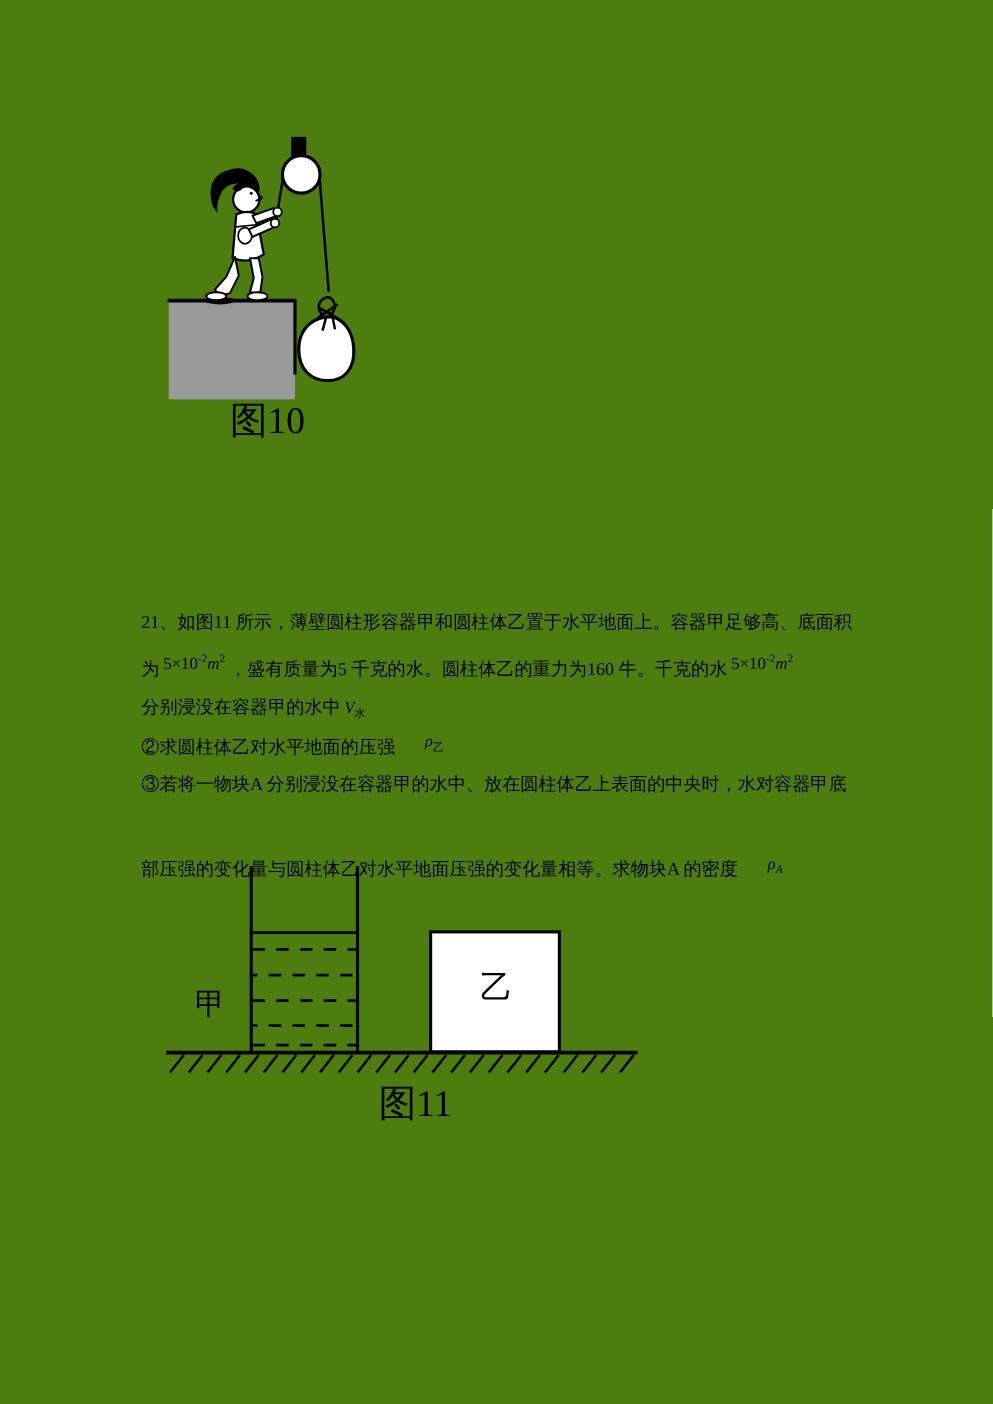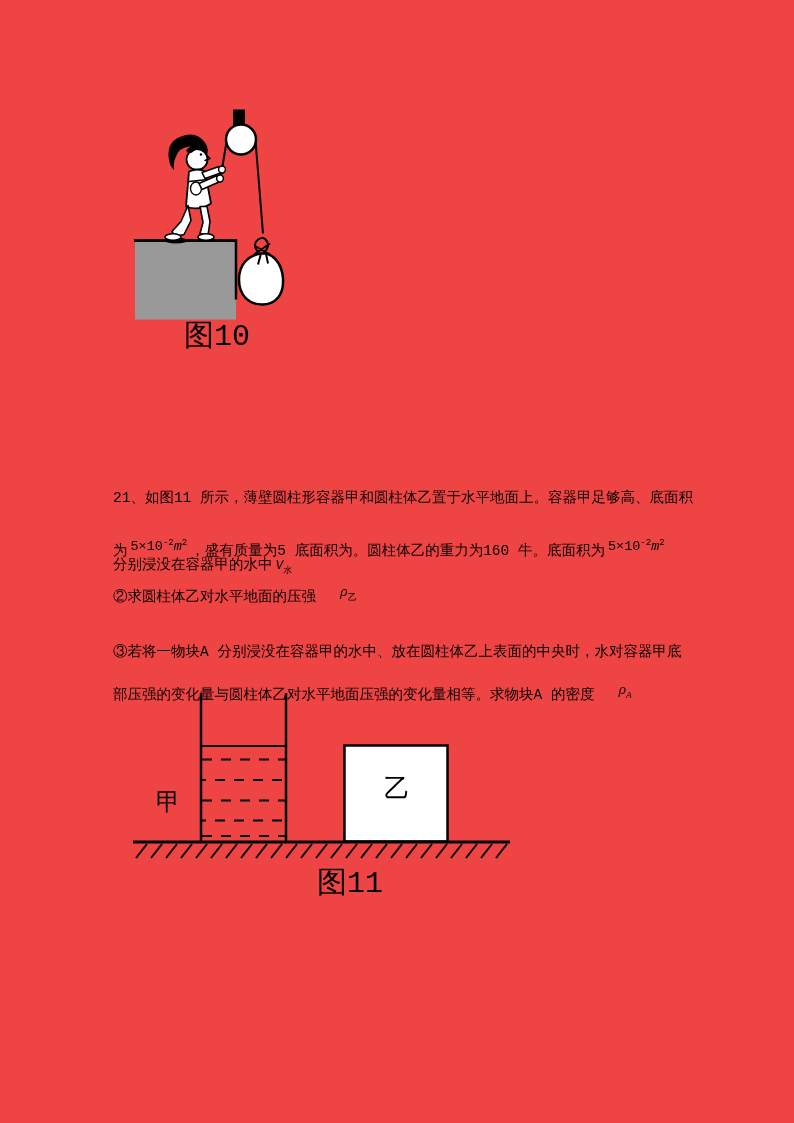--- a/index.html
+++ b/index.html
@@ -1,27 +1,27 @@
 <!DOCTYPE html>
 <html><head>
 <meta charset="utf-8">
 <style>
   html,body{margin:0;padding:0;background:#ffffff;}
   .page{
-    position:relative;width:794px;height:1123px;background:#ef4444;overflow:hidden;
-    font-family:Liberation Mono, monospace;color:#000;
+    position:relative;width:794px;height:1123px;background:#4d7c0f;overflow:hidden;
+    font-family:Liberation Serif, serif;color:#000;
   }
   .abs{position:absolute;}
   .textline{
     position:absolute;left:113px;font-size:14.5px;line-height:17px;
     white-space:nowrap;color:#000;
   }
   .formula{
     display:inline-block;position:relative;top:-5px;
-    font-size:13.5px;margin:16px 3px;
+    font-size:13.5px;margin:0 3px;
   }
   .formula sup{font-size:9px;line-height:0;}
   .var{font-style:italic;}
   .sym{display:inline-block;font-style:italic;font-size:13px;margin-left:3px;}
   .sym sub{font-size:9px;font-style:normal;line-height:0;}
   .sym sub.lat{font-style:italic;}
   .sym-raised{position:relative;top:-5px;margin-left:24px;}
   .caption{position:absolute;color:#000;white-space:nowrap;}
   .cap-large{font-size:30px;line-height:30px;}
   .fig-label{position:absolute;color:#000;white-space:nowrap;}
@@ -82,32 +82,32 @@
 
   <div class="caption cap-large" style="left:184px;top:322px;">图10</div>
 
   <div>
 
     <div class="textline" style="top:490px;text-align:center;">
       <span>21、如图11 所示，薄壁圆柱形容器甲和圆柱体乙置于水平地面上。容器甲足够高、底面积</span>
     </div>
 
     <div class="textline" style="top:527px;">
-      <span>为</span><span class="formula"><span>5×10</span><sup>-2</sup><span class="var">m</span><sup>2</sup></span><span>，盛有质量为5 底面积为。圆柱体乙的重力为160 牛。底面积为</span><span class="formula"><span>5×10</span><sup>-2</sup><span class="var">m</span><sup>2</sup></span>
+      <span>为</span><span class="formula"><span>5×10</span><sup>-2</sup><span class="var">m</span><sup>2</sup></span><span>，盛有质量为5 千克的水。圆柱体乙的重力为160 牛。千克的水</span><span class="formula"><span>5×10</span><sup>-2</sup><span class="var">m</span><sup>2</sup></span>
     </div>
 
     <div class="textline" style="top:557px;">
       <span>分别浸没在容器甲的水中</span><span class="sym"><span>V</span><sub>水</sub></span>
     </div>
 
     <div class="textline" style="top:589px;">
       <span>②求圆柱体乙对水平地面的压强</span><span class="sym sym-raised"><span>ρ</span><sub>乙</sub></span>
     </div>
 
-    <div class="textline" style="top:620px;margin-top:24px;">
+    <div class="textline" style="top:620px;">
       <span>③若将一物块A 分别浸没在容器甲的水中、放在圆柱体乙上表面的中央时，水对容器甲底</span>
     </div>
 
     <div class="textline" style="top:687px;">
       <span>部压强的变化量与圆柱体乙对水平地面压强的变化量相等。求物块A 的密度</span><span class="sym sym-raised"><span>ρ</span><sub class="lat">A</sub></span>
     </div>
 
   </div>
 
   <svg class="abs" style="left:125px;top:685px;" width="400" height="185" viewBox="125 685 400 185">
@@ -156,15 +156,15 @@
       <line x1="466" y1="858" x2="477" y2="844"></line>
         <line x1="481" y1="858" x2="492" y2="844"></line>
       <line x1="496" y1="858" x2="507" y2="844"></line>
     </g>
   </svg>
 
   <div class="fig-label" style="left:156px;top:792px;font-size:24px;line-height:24px;">甲</div>
 
   <div class="fig-label" style="left:384px;top:777px;font-size:26px;line-height:26px;">乙</div>
 
-  <div class="caption cap-large" style="left:317px;top:869px;">图11</div>
+  <div class="caption cap-large" style="left:303px;top:869px;">图11</div>
 
 </div>
 
 </body></html>

